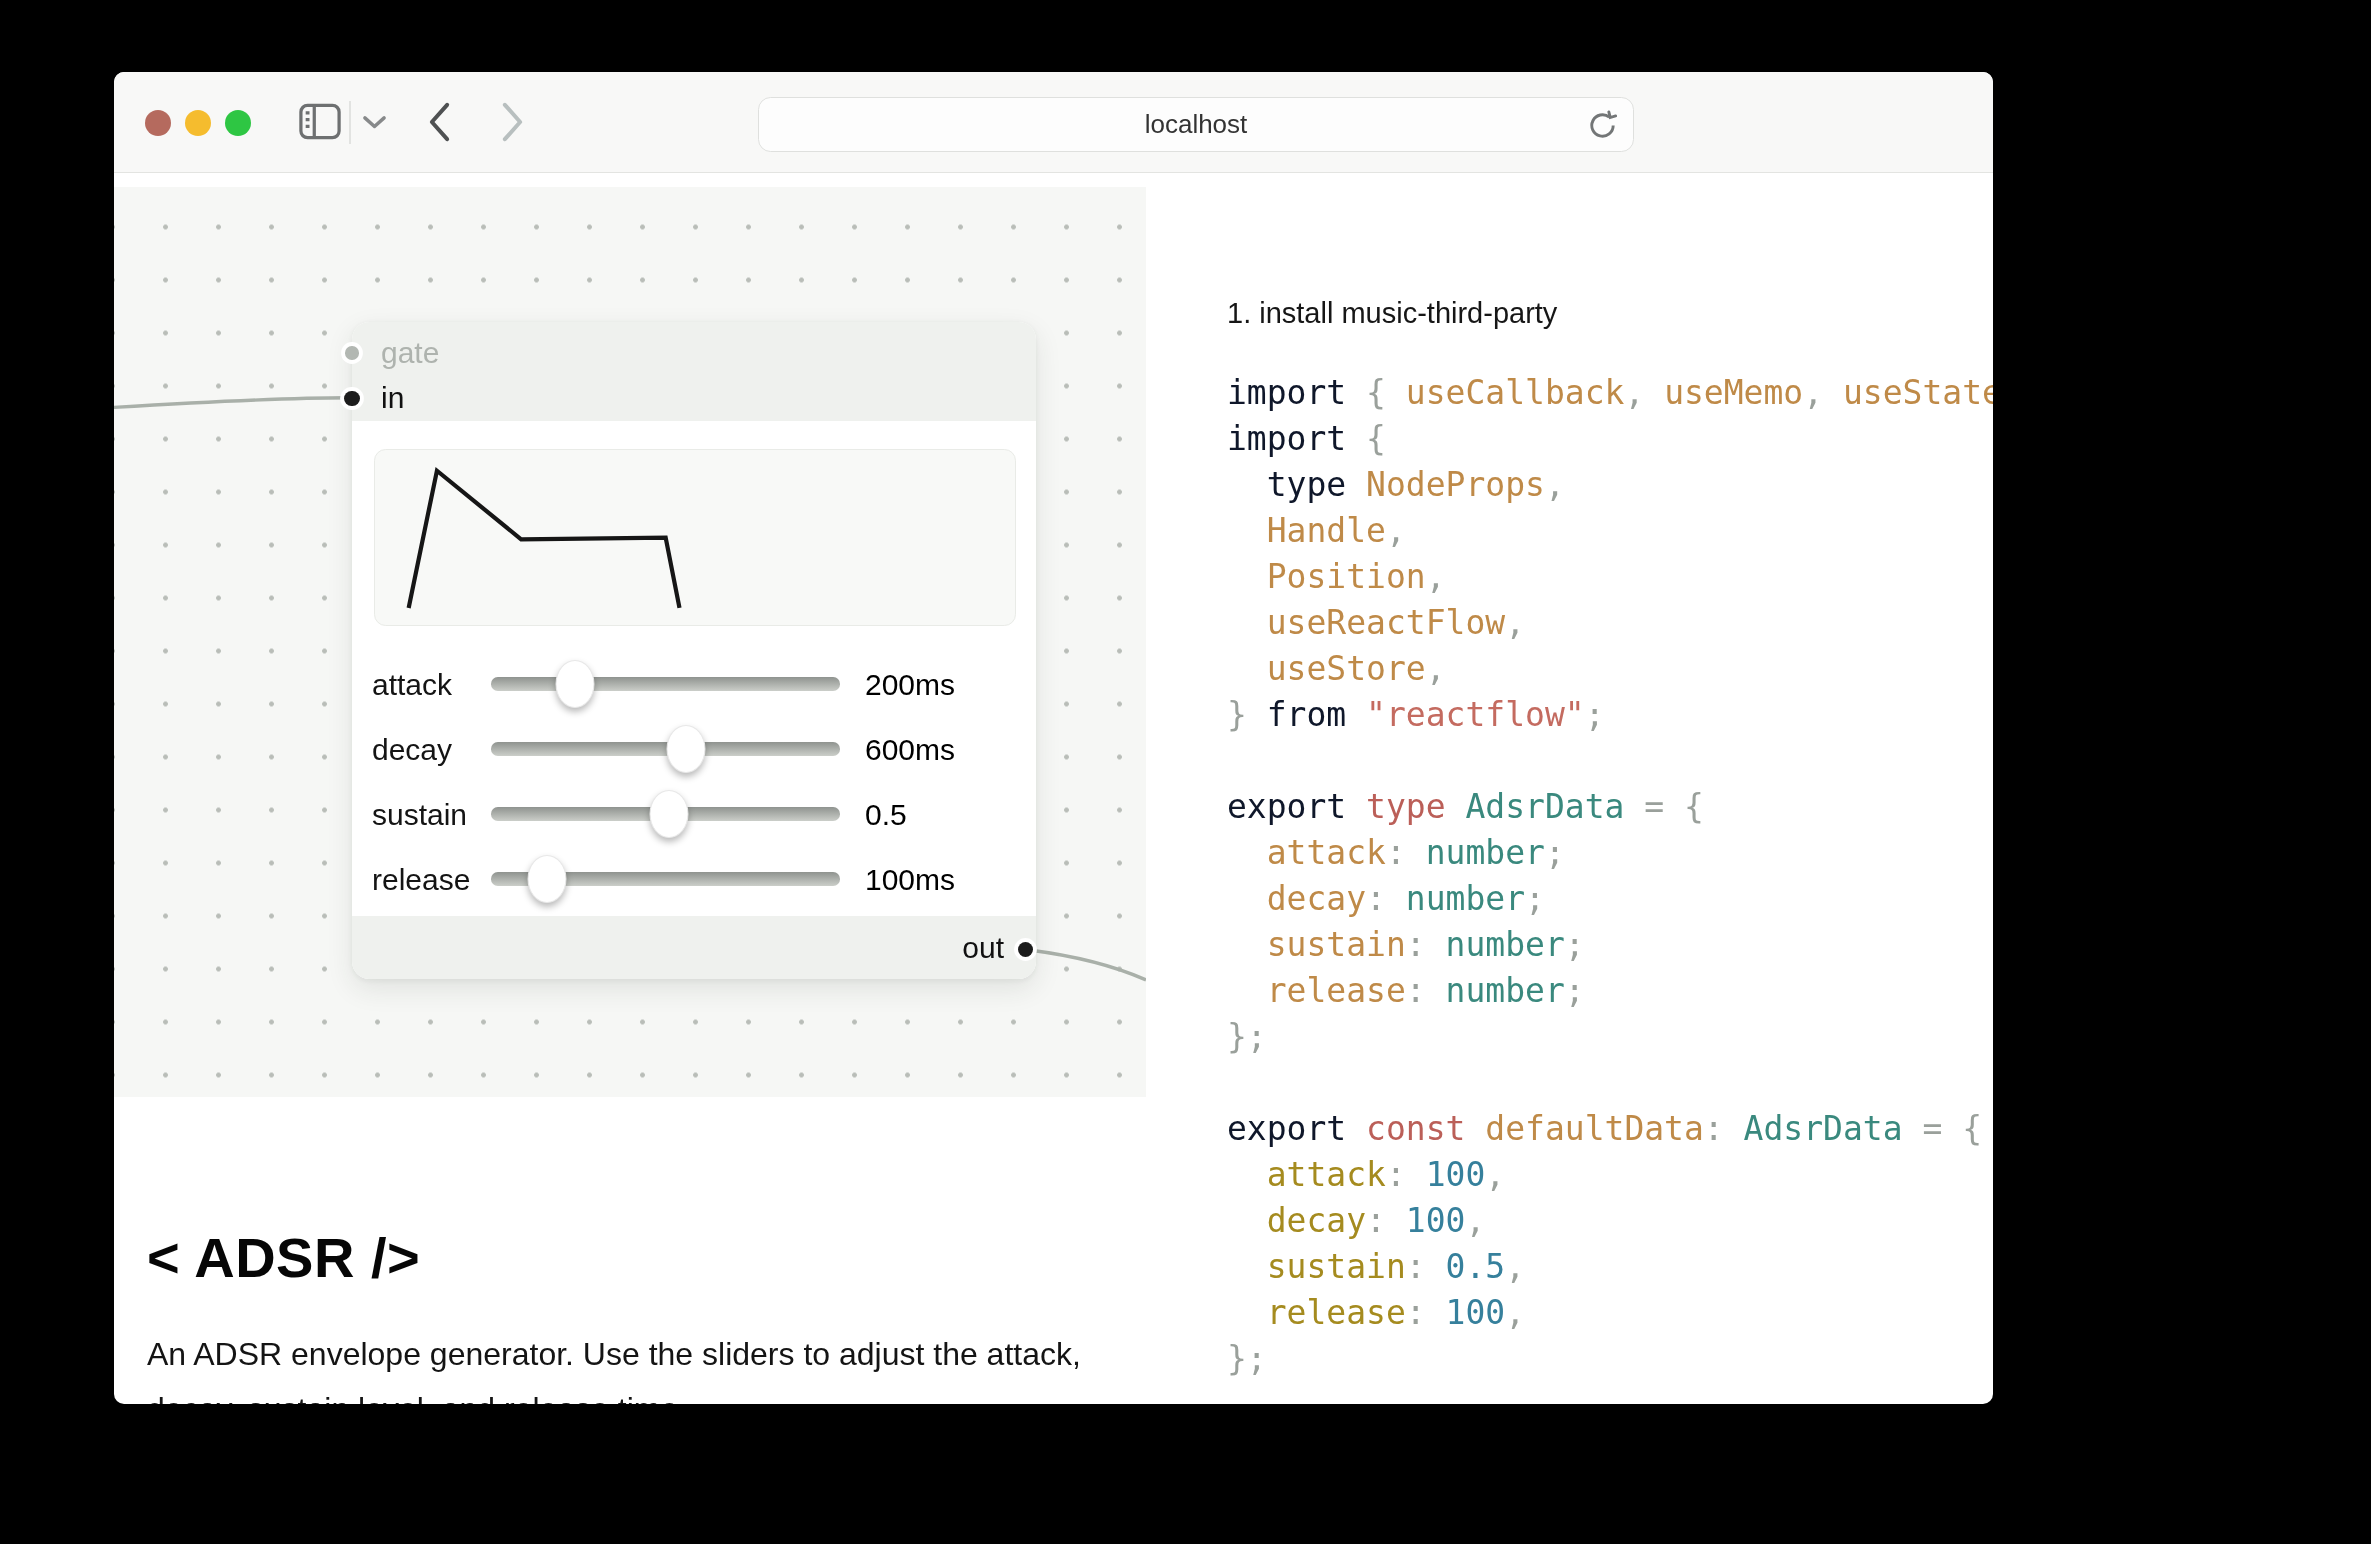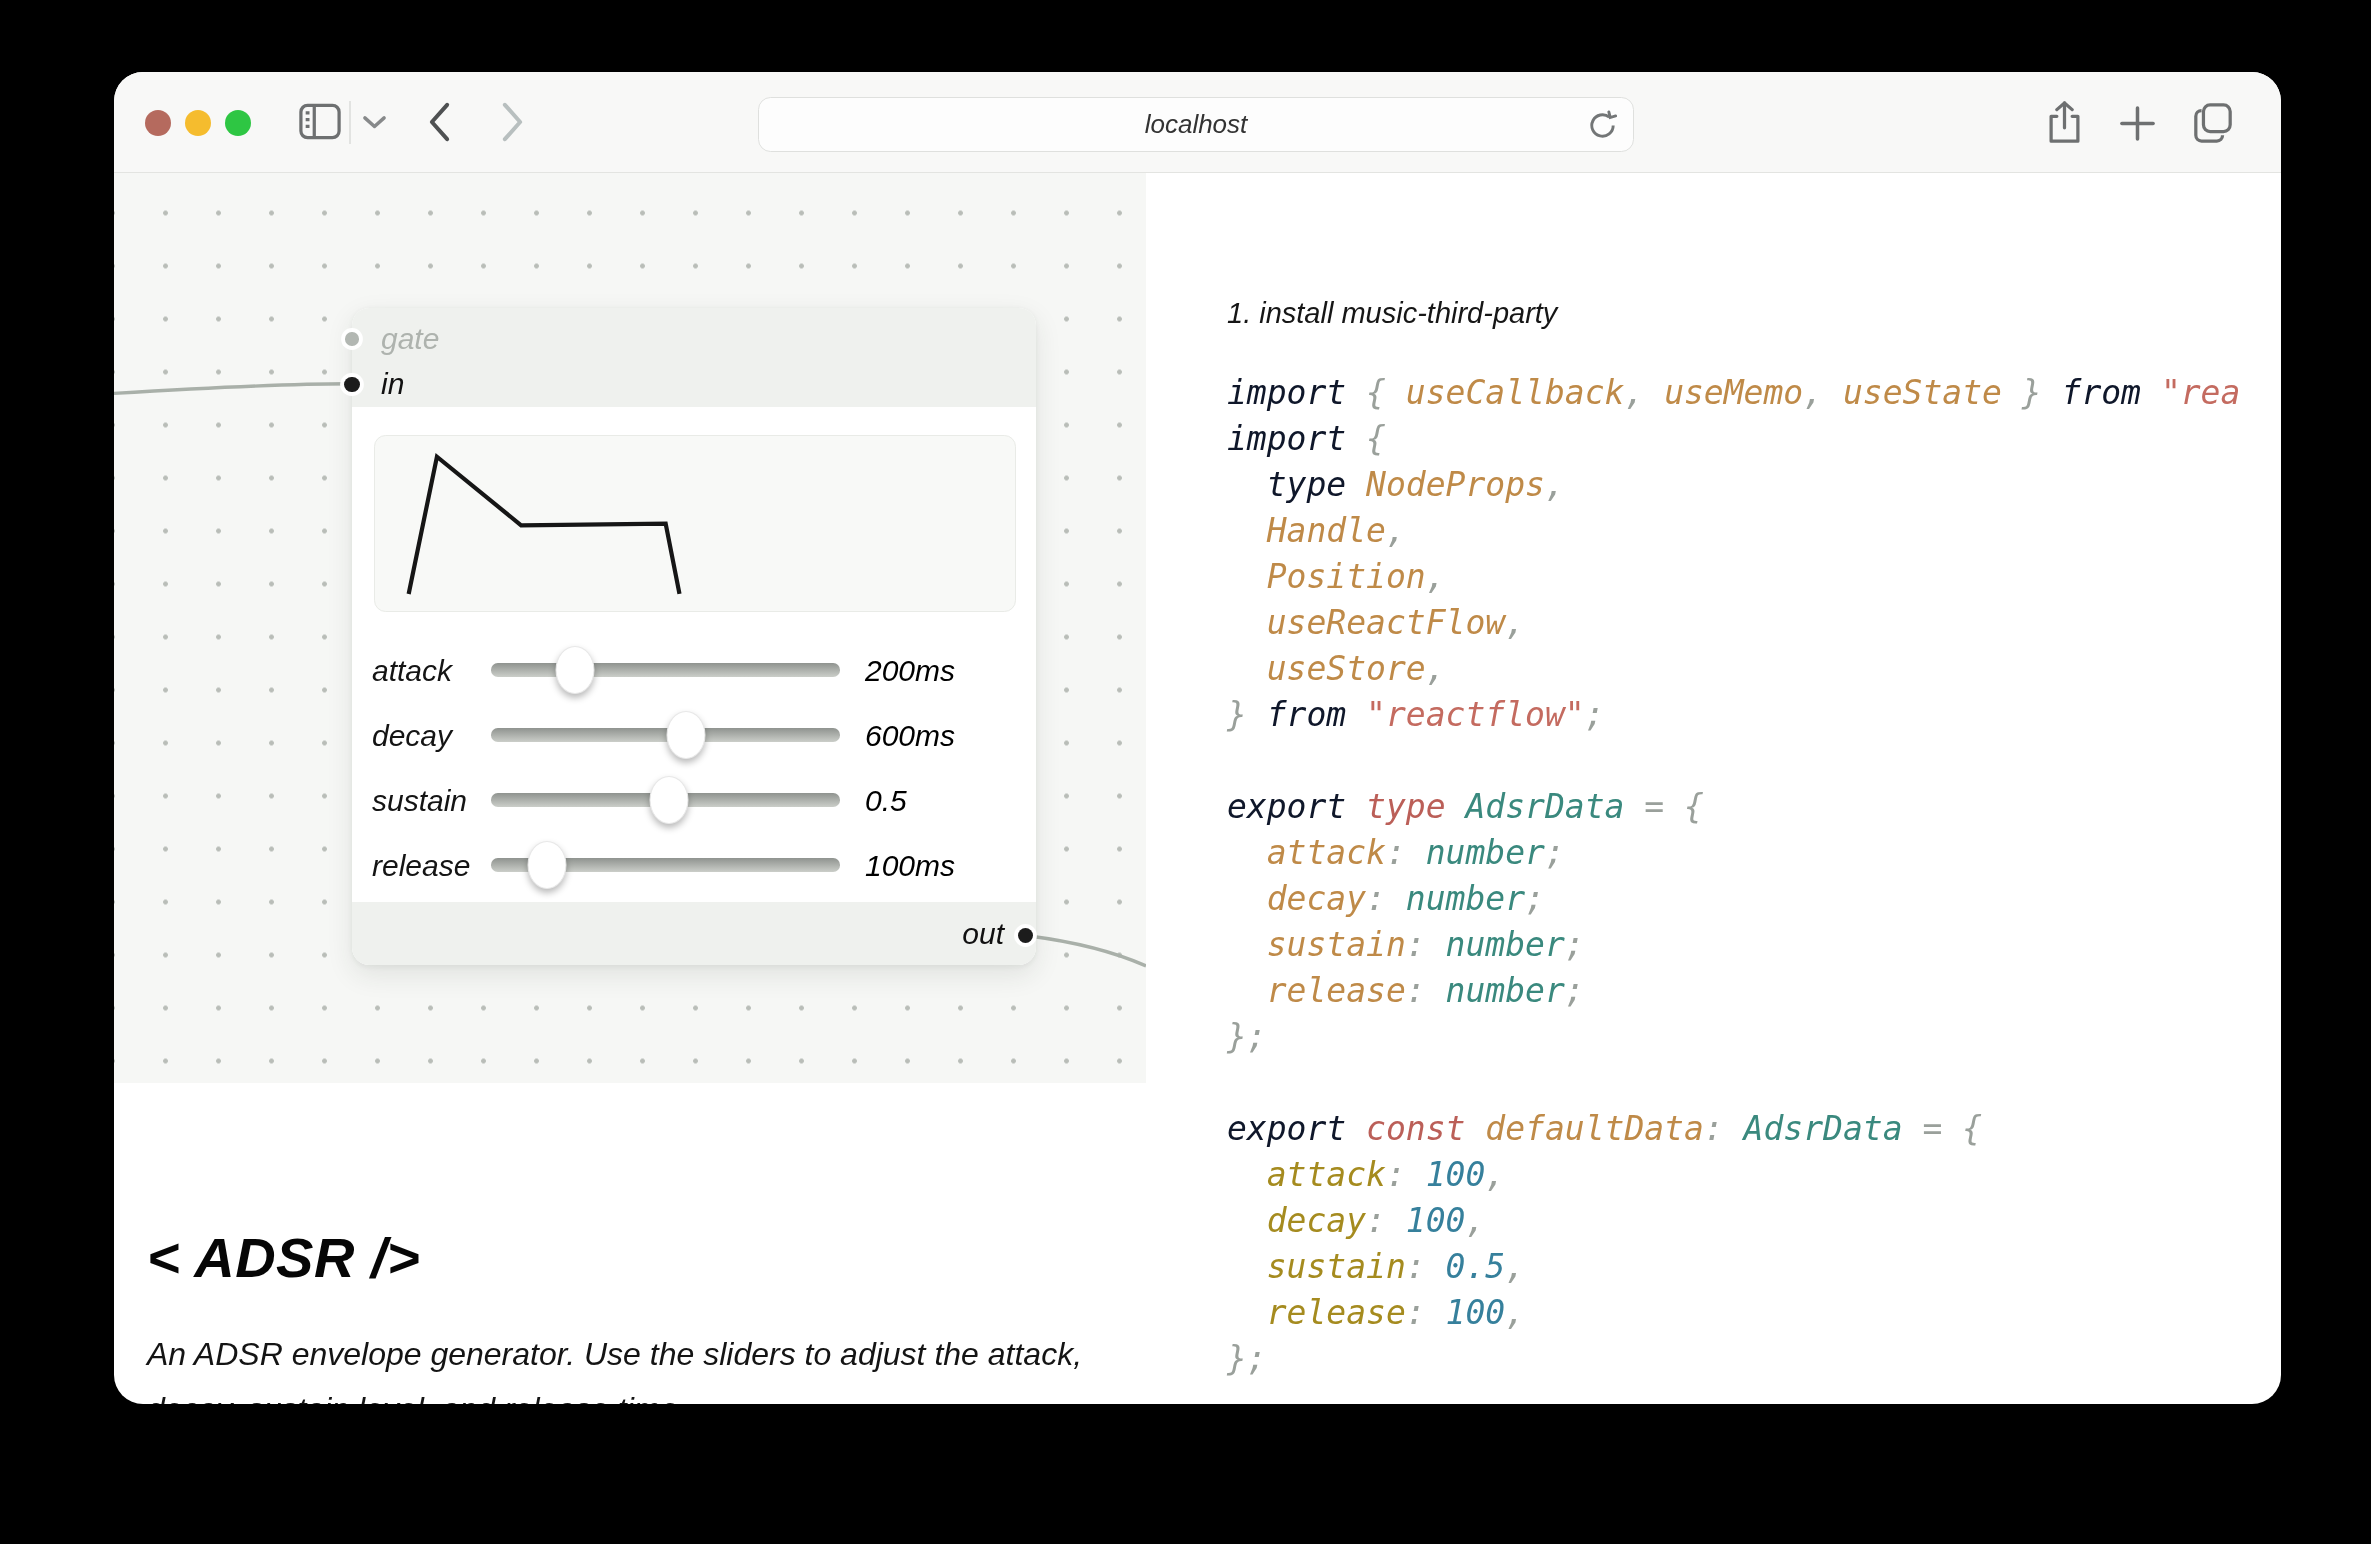--- a/index.html
+++ b/index.html
@@ -1,40 +1,40 @@
 <!DOCTYPE html>
 <html><head>
 <meta charset="utf-8">
 <style>
   * { margin:0; padding:0; box-sizing:border-box; }
   html,body { width:2371px; height:1545px; background:#000; overflow:hidden;
               font-family:"Liberation Sans", sans-serif; }
 
   
-  .window { position:absolute; left:114px; top:72px; width:2167px; height:1332px;
-            background:#ffffff; border-radius:29px; overflow:hidden;font-style:italic; }
+  .window { position:absolute; left:114px; top:72px; width:1879px; height:1332px;
+            background:#ffffff; border-radius:10px; overflow:hidden; }
 
   
   .toolbar { position:absolute; left:0; top:0; width:100%; height:101px;
              background:#f8f8f7; border-bottom:1.9px solid #e3e4e1; }
   .traffic { position:absolute; top:38px; width:26px; height:26px; border-radius:50%; }
   .t-red   { left:31px; }
   .t-yel   { left:71px; }
   .t-grn   { left:111px; }
   .tb-icon { position:absolute; color:#6e7071; }
   .sep     { position:absolute; left:235px; top:29px; width:1.9px; height:43px; background:#e2e3e1; }
 
   .urlbar { position:absolute; left:644px; top:25px; width:876px; height:55px;
             background:#fdfdfd; border:1.9px solid #dfe0de; border-radius:12.6px;
             display:flex; align-items:center; justify-content:center; }
   .url-text { font-size:26px; color:#333; }
   .reload { position:absolute; right:13.5px; top:9.7px; }
 
   
-  .canvas { position:absolute; left:0; top:101px; width:1032px; height:910px;
+  .canvas { position:absolute; left:0; top:115px; width:1032px; height:910px;
             background-color:#f6f7f5;
             background-image:radial-gradient(#b9bdb8 2.1px, rgba(0,0,0,0) 2.7px);
             background-size:53px 53px; background-position:25px 13.5px;padding-left:32px; }
   .wires { position:absolute; inset:0; width:100%; height:100%; }
 
   
   .node { position:absolute; left:238px; top:135px; width:684px; height:657px;
           background:#ffffff; border-radius:17.4px;
           box-shadow:0 9.7px 27px rgba(40,45,40,.10), 0 1.9px 5.8px rgba(40,45,40,.06); }
   .node-header { position:absolute; left:0; top:0; width:100%; height:99px;

